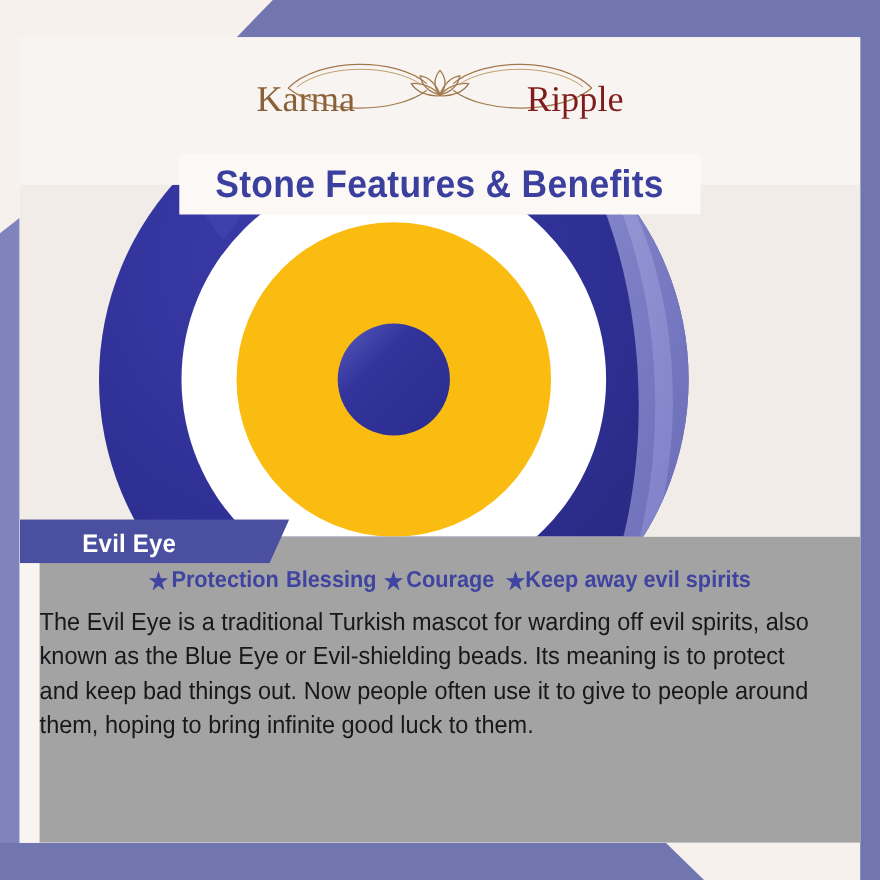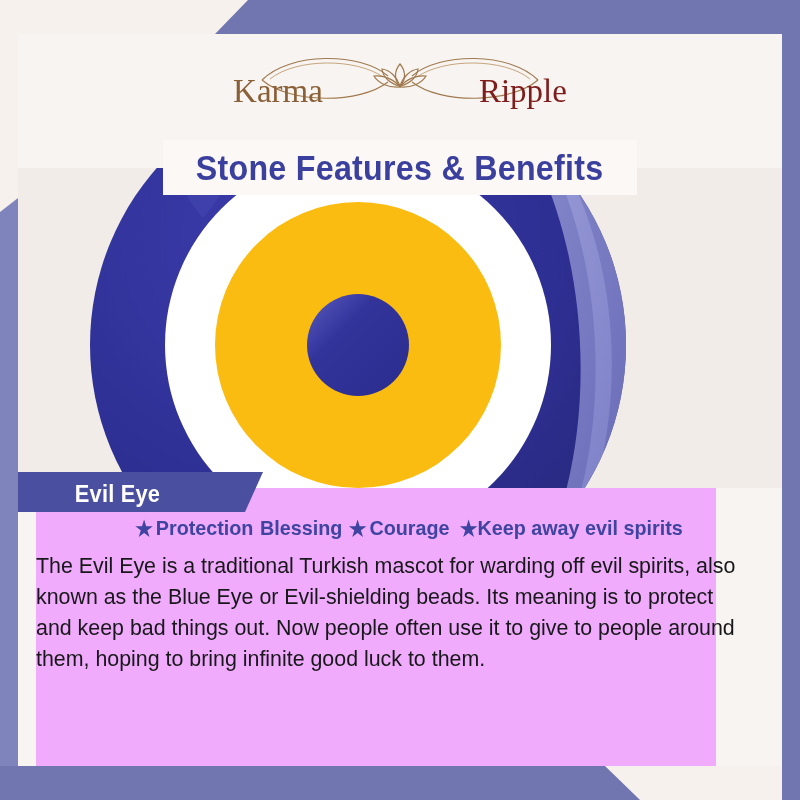--- a/index.html
+++ b/index.html
@@ -143,23 +143,23 @@
     padding-left: 56px;
     letter-spacing: 0.2px;
     transform: scaleX(0.95);
   }
 
   
   .content {
     position: absolute;
     left: 36px;
     top: 488px;
-    width: 680px;
+    width: 746px;
     height: 278px;
-    background: #f0abfc;
+    background: #a3a3a3;
     z-index: 5;
   }
   .benefits {
     position: absolute;
     top: 28px;
     left: 0;
     width: 746px;
     text-align: center;
     color: #3f44a0;
     font-family: "Liberation Sans Narrow", "Liberation Sans", sans-serif;

